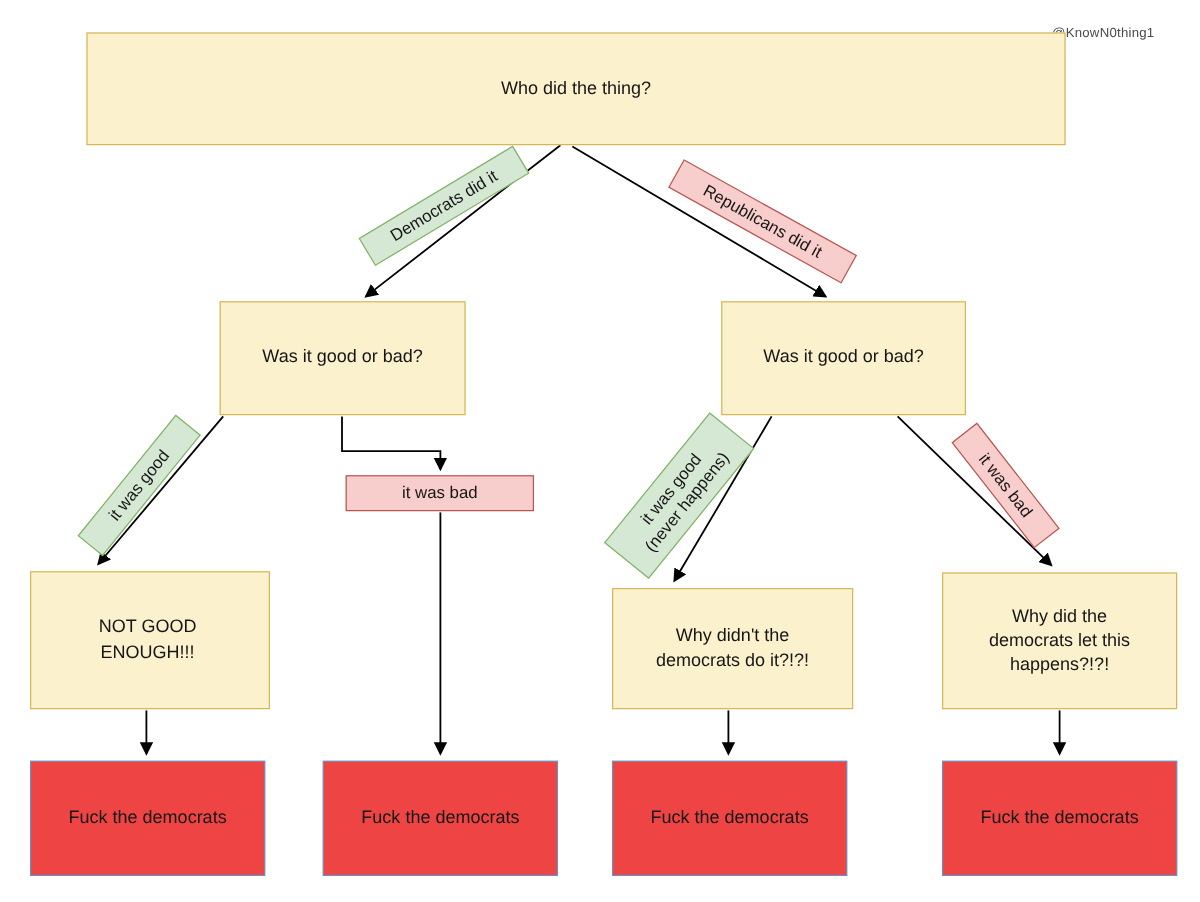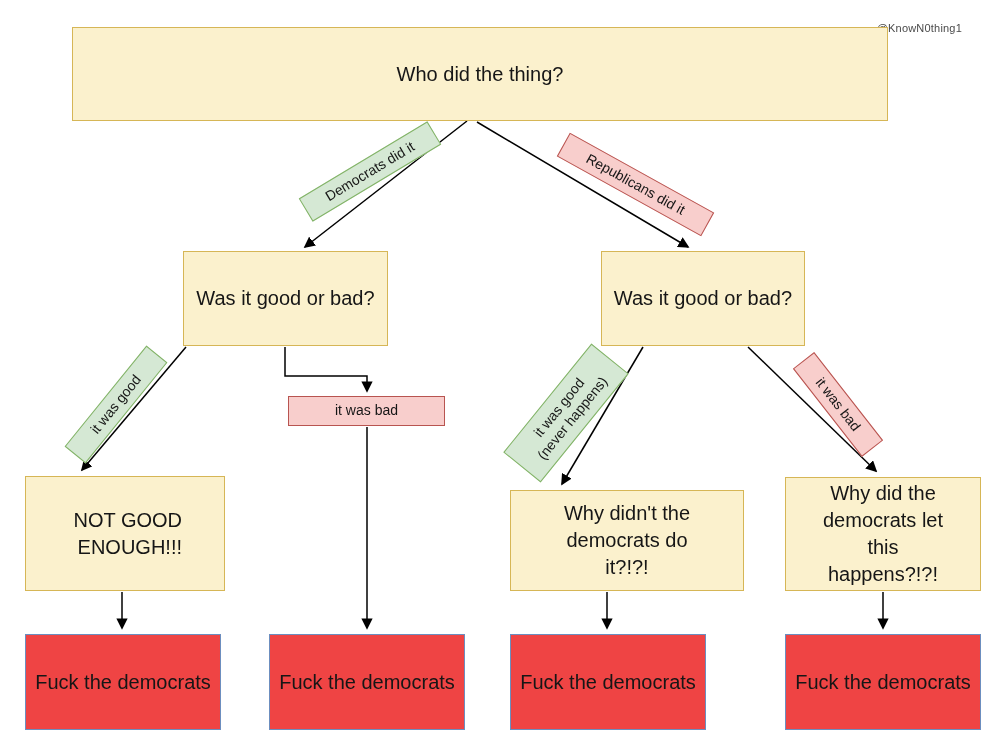--- a/index.html
+++ b/index.html
@@ -2,21 +2,21 @@
 <html><head>
 <meta charset="utf-8">
 <style>
   * { margin:0; padding:0; box-sizing:border-box; }
   html, body { background:#ffffff; }
   body { font-family:"Liberation Sans", sans-serif; color:#161616; }
   .canvas { position:relative; width:1000px; height:752px; background:#ffffff; overflow:hidden; }
 
   .node {
     position:absolute; display:flex; align-items:center; justify-content:center;
-    text-align:center; font-size:20px; line-height:1.35;
+    text-align:center; font-size:15px; line-height:1.35;
   }
   .yellow { background:#fbf1cd; border:1.5px solid #d6b656; }
   .green  { background:#d5e8d4; border:1.5px solid #82b366; }
   .red    { background:#f8cecc; border:1.5px solid #b85450; }
   .blue   { background:#ef4444; border:1.5px solid #6c8ebf; }
 
   .edge-label {
     position:absolute; display:flex; align-items:center; justify-content:center;
     text-align:center; font-size:14px; line-height:1.25; padding:2px 6px;
   }
@@ -77,24 +77,24 @@
     <span>it was bad</span>
   </div>
   <div class="edge-label green preline" style="left:496px; top:389px; width:140px; height:48px; transform:rotate(-51deg);">
     <span class="preline">it was good
 (never happens)</span>
   </div>
   <div class="edge-label red" style="left:782px; top:391px; width:112px; height:27px; transform:rotate(52deg);">
     <span>it was bad</span>
   </div>
 
-  <div class="node yellow" style="left:25px; top:476px; width:200px; height:115px; justify-content:flex-start; padding-left:38px; text-align:right;">
+  <div class="node yellow" style="left:25px; top:476px; width:200px; height:115px; justify-content:flex-start; padding-left:38px; text-align:center;">
     <span style="display:block; width:118px;">NOT GOOD ENOUGH!!!</span>
   </div>
-  <div class="node yellow" style="left:510px; top:490px; width:234px; height:101px;">
+  <div class="node yellow" style="left:510px; top:490px; width:201px; height:101px;">
     <span style="display:block; width:140px;">Why didn't the democrats do it?!?!</span>
   </div>
   <div class="node yellow" style="left:785px; top:477px; width:196px; height:114px;">
     <span style="display:block; width:132px;">Why did the democrats let this happens?!?!</span>
   </div>
 
   <div class="node blue" style="left:25px; top:634px; width:196px; height:96px;">
     <span>Fuck the democrats</span>
   </div>
   <div class="node blue" style="left:269px; top:634px; width:196px; height:96px;">

